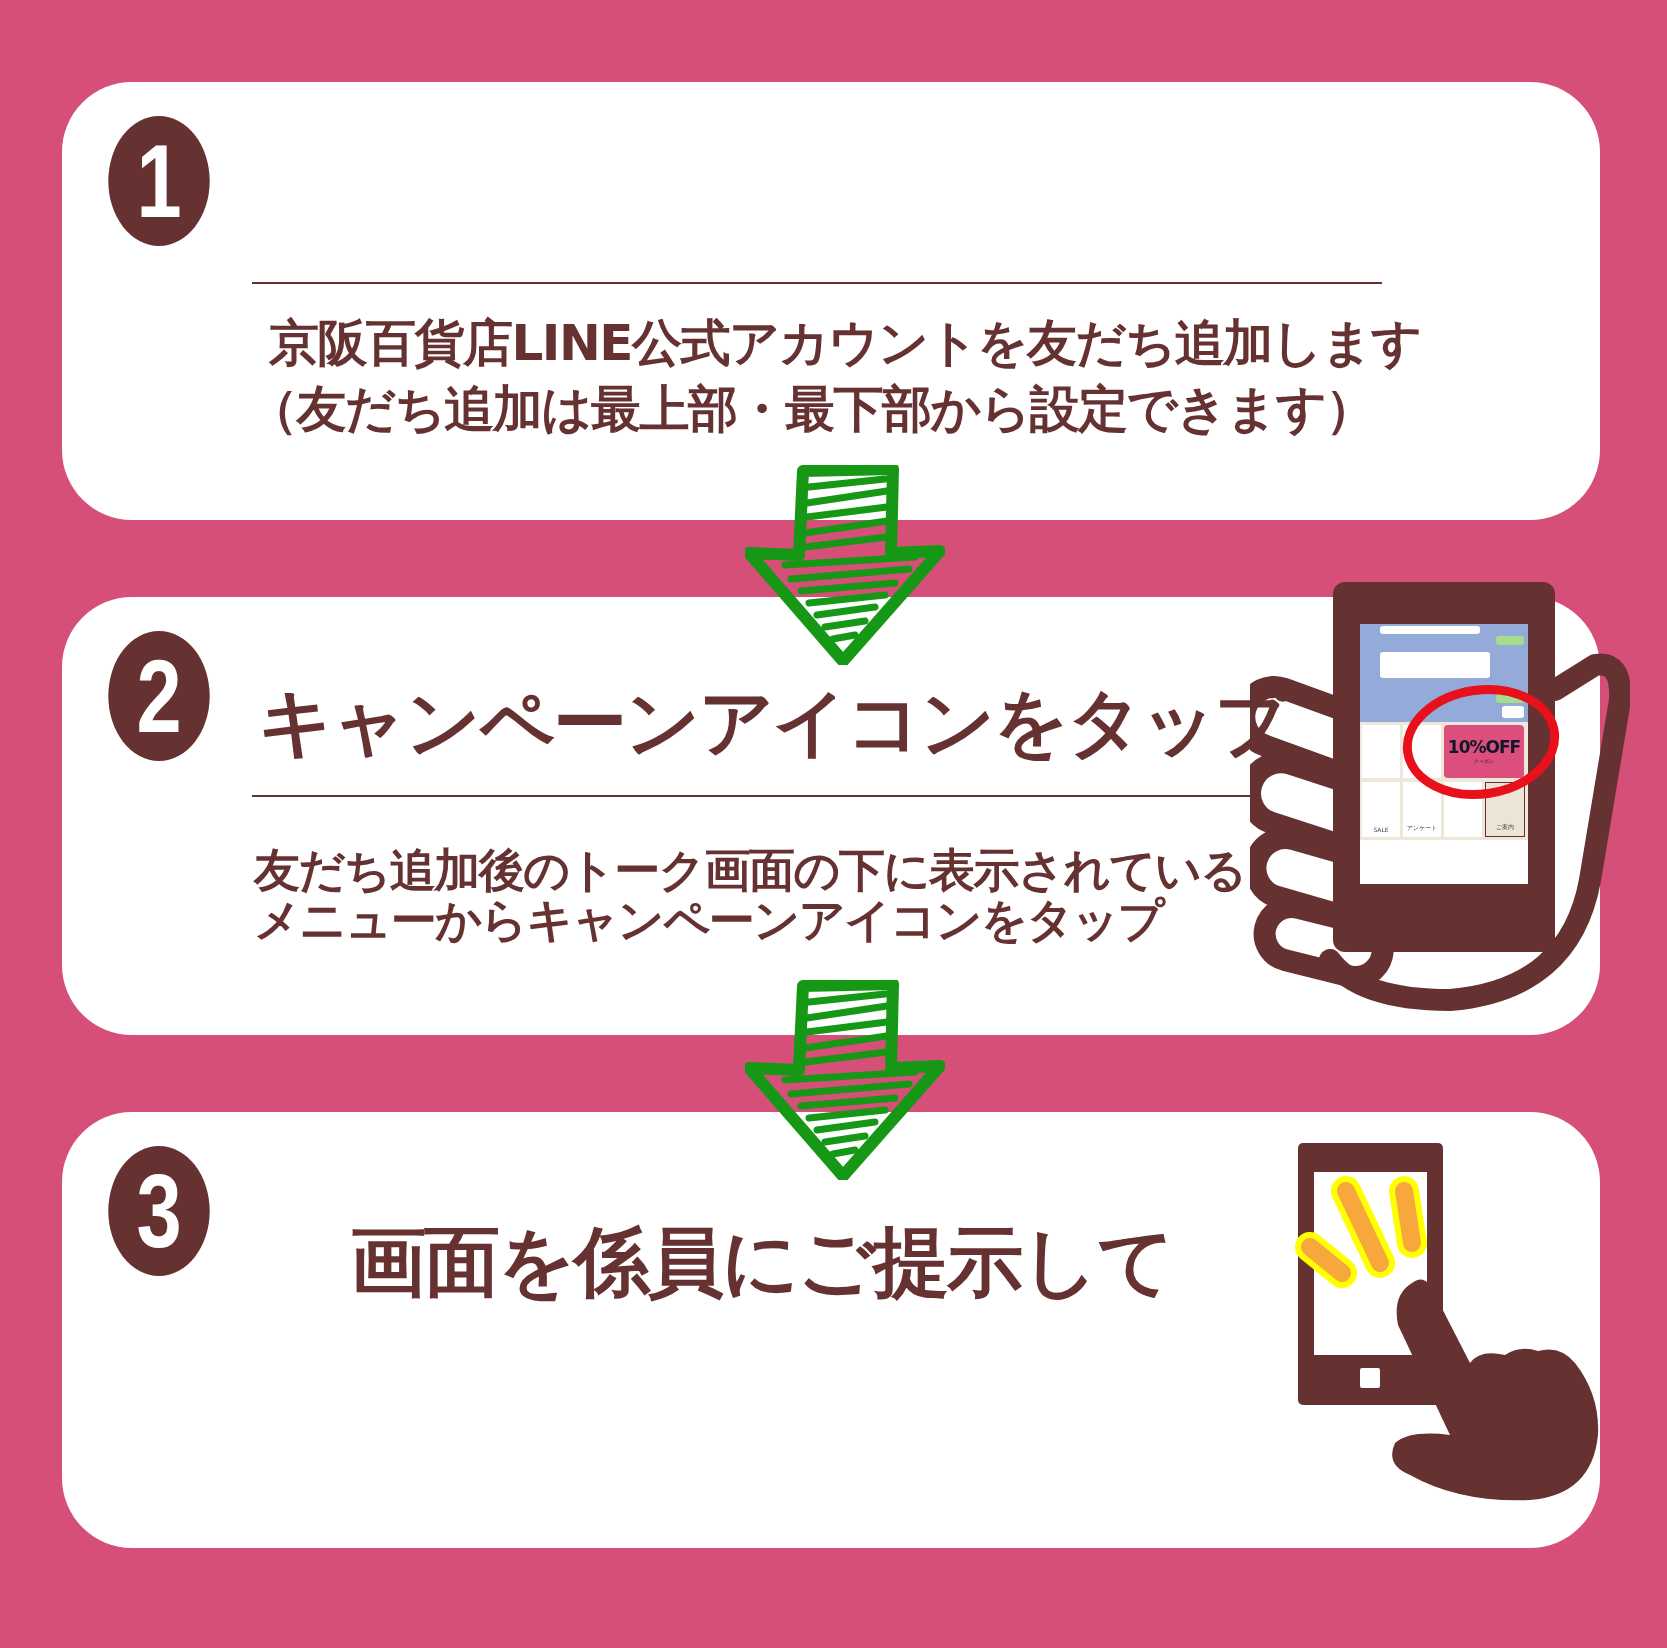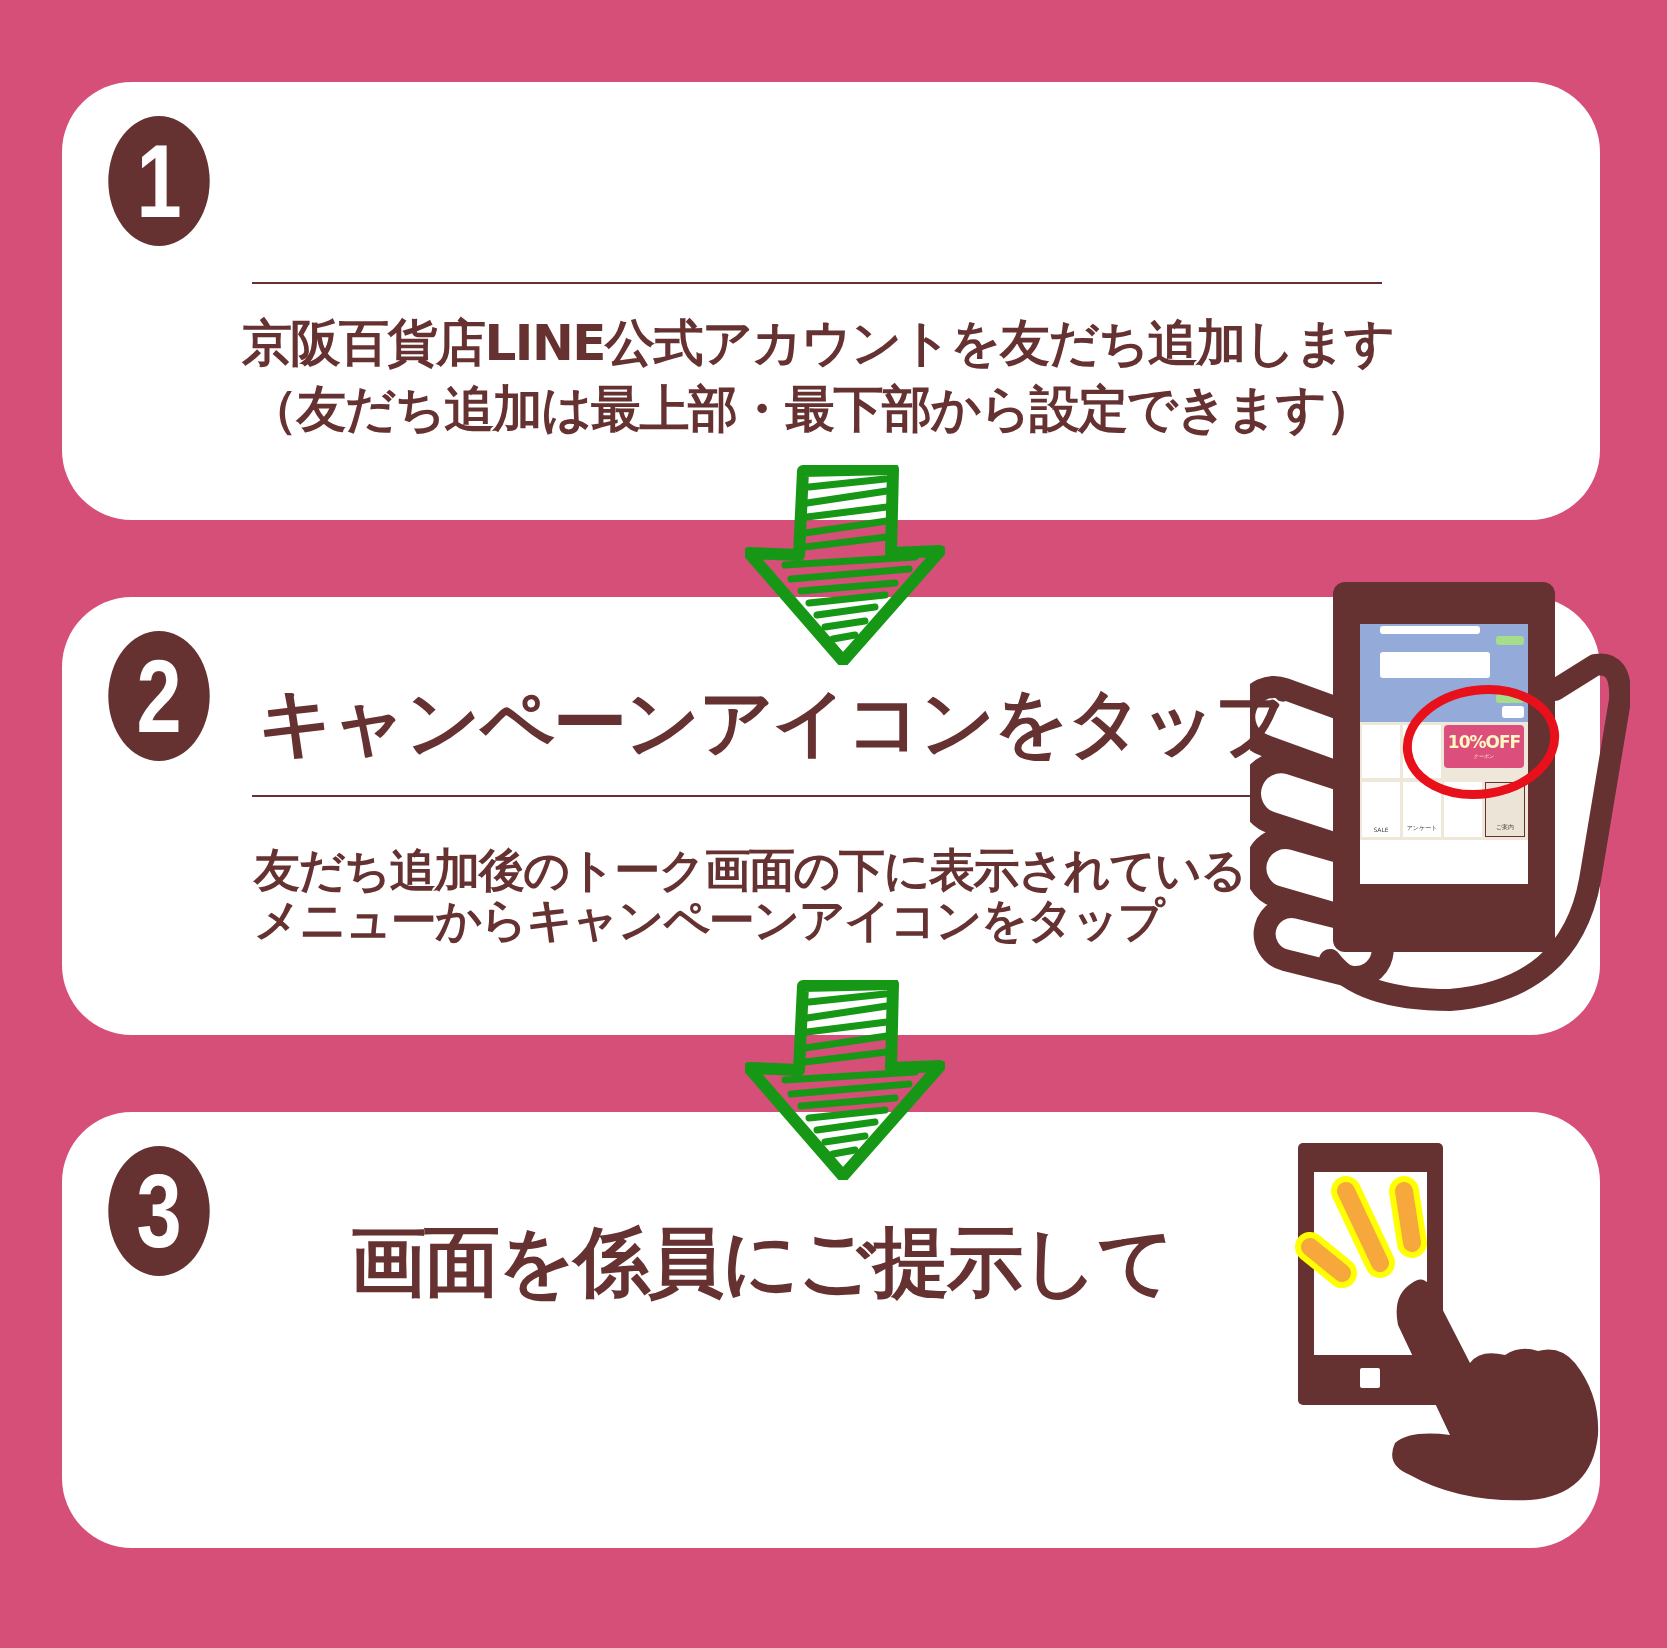--- a/index.html
+++ b/index.html
@@ -56,34 +56,34 @@
     .menu {
       position:absolute; left:0; top:98px; width:168px; height:118px;
       background:#efe7da;
     }
     .tile {
       position:absolute; background:#fff; font-size:6px; color:#444;
       display:flex; align-items:flex-end; justify-content:center;
       padding-bottom:4px; box-sizing:border-box;
     }
     .coupon {
-      position:absolute; left:84px; top:3px; width:80px; height:43px;
-      background:#dc4f7d; border-radius:4px; color:#fef9c3;
+      position:absolute; left:84px; top:3px; width:80px; height:53px;
+      background:#dc4f7d; border-radius:4px; color:#0f172a;
       display:flex; flex-direction:column; align-items:center; justify-content:center;
     }
     .coupon .pct { font-weight:bold; font-size:17px; letter-spacing:-1px; line-height:1; }
     .coupon .sub { font-size:5px; margin-top:2px; }
   </style>
 </head>
 <body>
 
 <section class="card" id="card1">
   <div class="num" style="left:32px; top:34px;">1</div>
   <div class="rule" style="left:190px; top:200px; width:1130px;"></div>
-  <div class="body" style="left:180px; top:236px; font-size:50px;">京阪百貨店LINE公式アカウントを友だち追加します</div>
+  <div class="body" style="left:207px; top:236px; font-size:50px;">京阪百貨店LINE公式アカウントを友だち追加します</div>
   <div class="body" style="left:186px; top:302px; font-size:50px;">（友だち追加は最上部・最下部から設定できます）</div>
 </section>
 
 <section class="card" id="card2">
   <div class="num" style="left:32px; top:34px;">2</div>
   <div class="title" style="left:196px; top:88px;">キャンペーンアイコンをタップ</div>
   <div class="rule" style="left:190px; top:198px; width:1000px;"></div>
   <div class="body" style="left:192px; top:234px; font-size:46px;margin-top:16px;">友だち追加後のトーク画面の下に表示されている</div>
   <div class="body" style="left:192px; top:300px; font-size:46px;">メニューからキャンペーンアイコンをタップ</div>
 </section>

